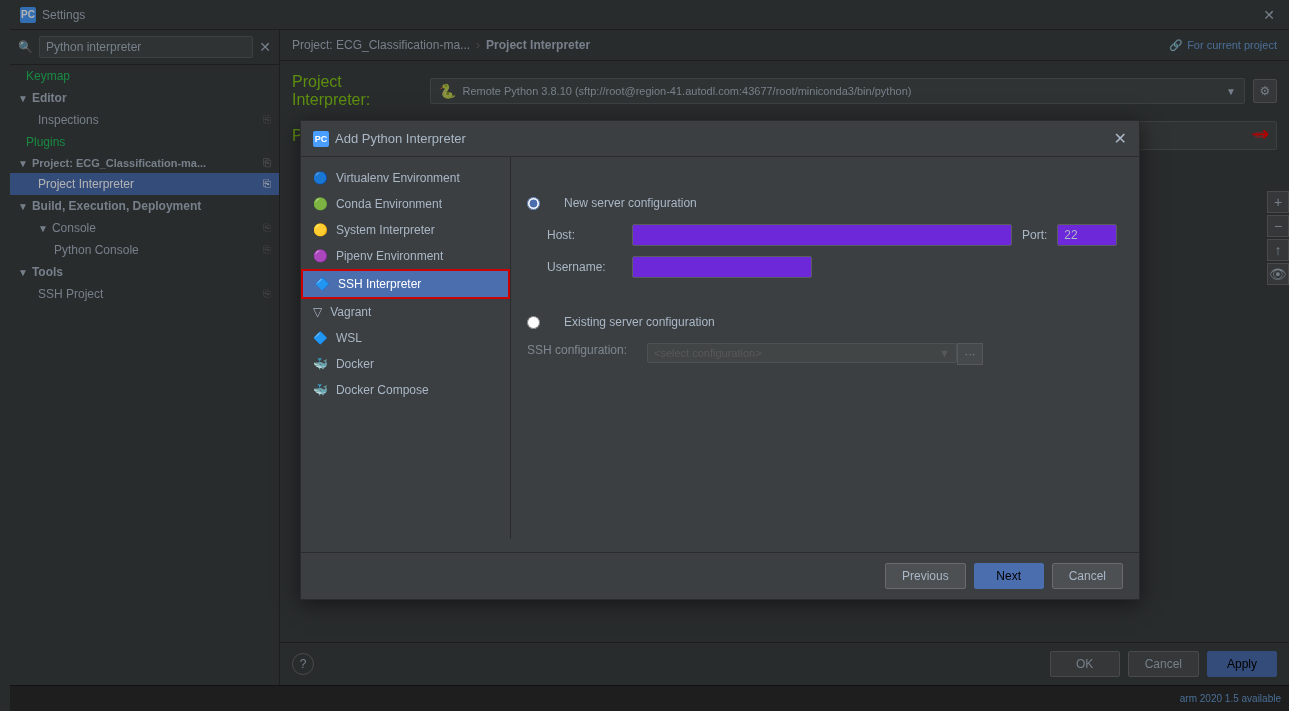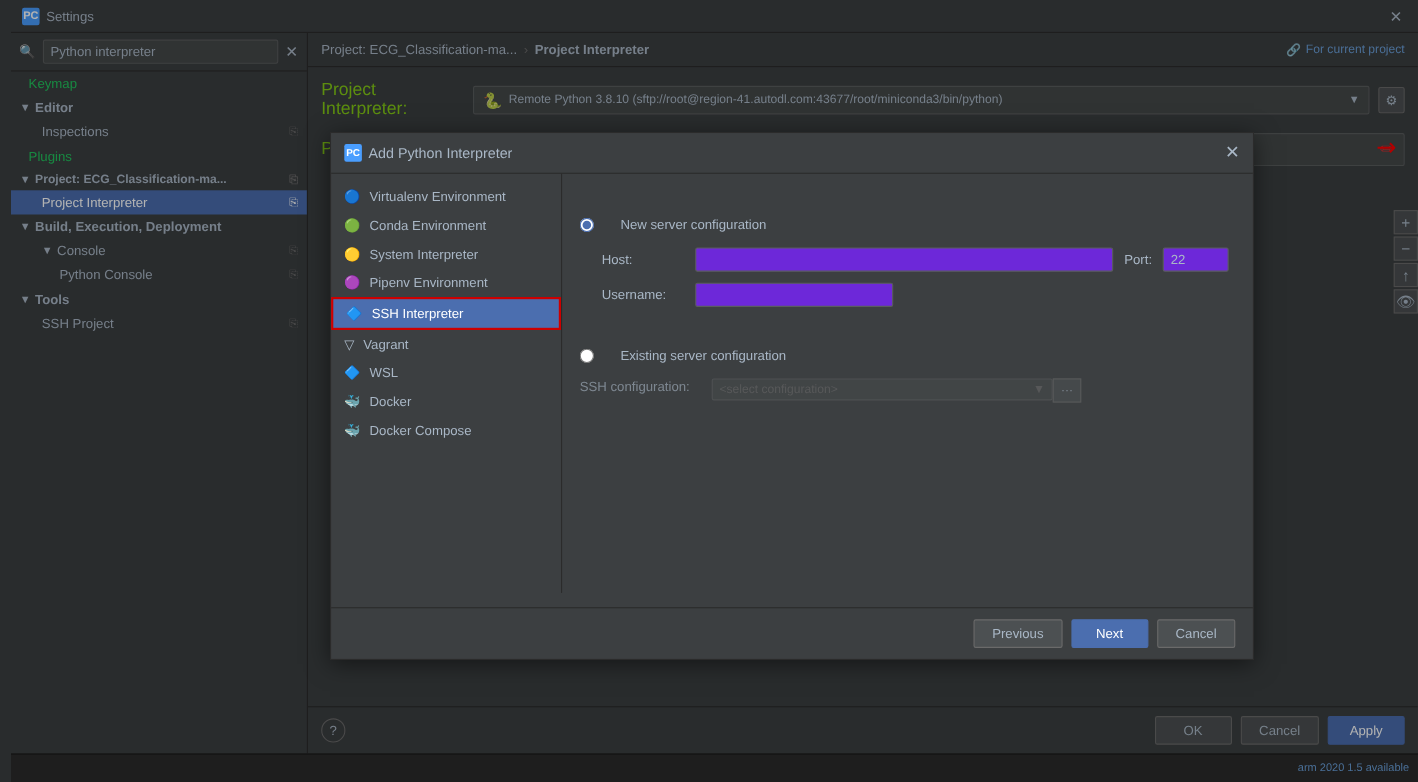--- a/index.html
+++ b/index.html
@@ -300,21 +300,21 @@
       background: #4c5052;
       color: #a9b7c6;
       cursor: pointer;
       font-size: 12px;
       border-radius: 2px;
       min-width: 70px;
     }
     .btn-primary {
       background: #4b6eaf;
       border-color: #4b6eaf;
-      color: #ffffff;
+      color: #000000;
     }
 
     
     .dialog-overlay {
       position: absolute;
       top: 0; left: 0; right: 0; bottom: 0;
       background: rgba(0,0,0,0.3);
       display: flex;
       align-items: flex-start;
       justify-content: flex-start;

